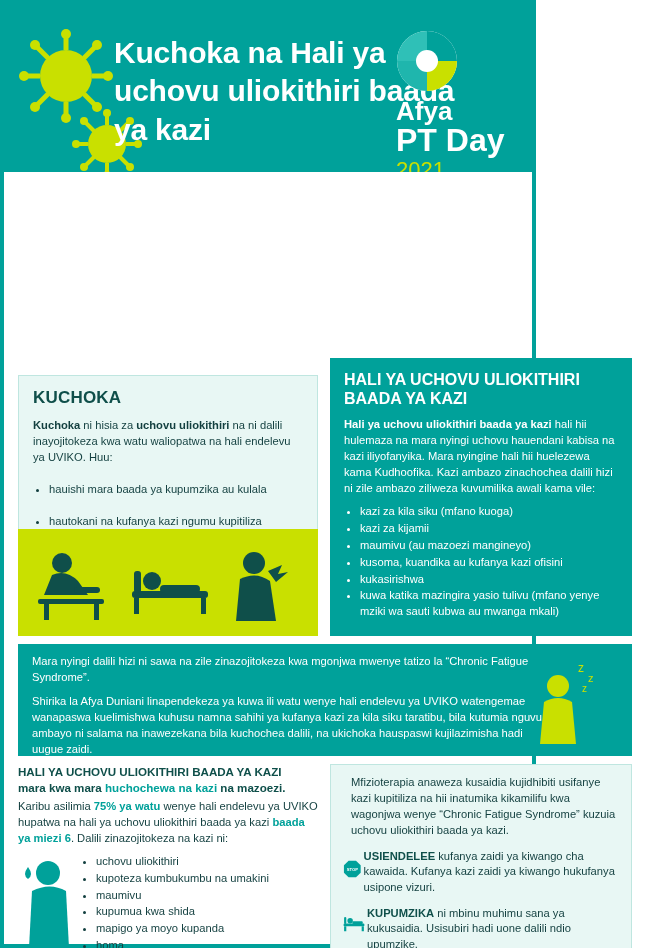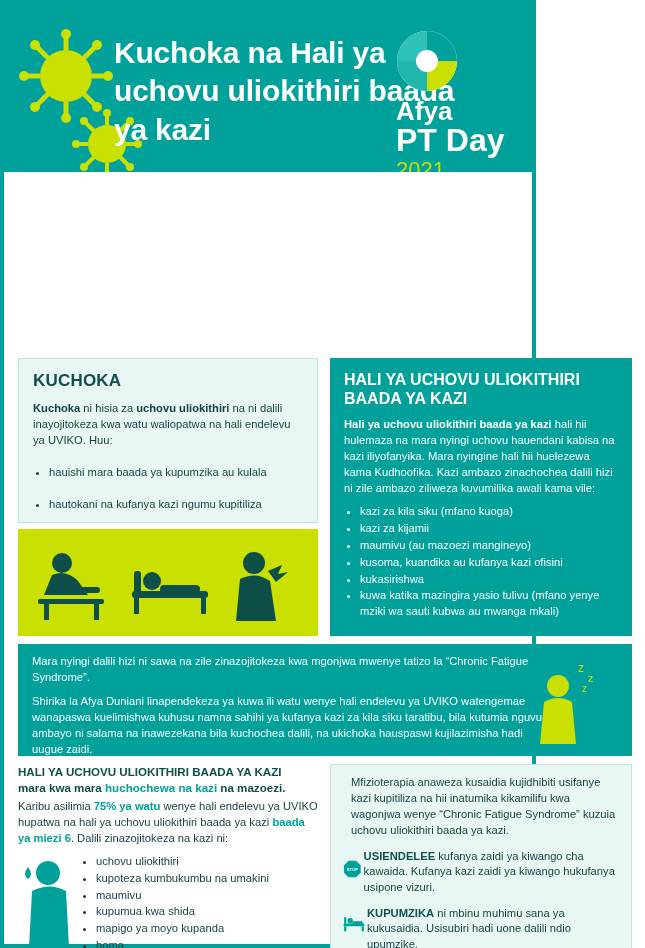--- a/index.html
+++ b/index.html
@@ -44,21 +44,21 @@
   }
   .wpt-mark { width: 62px; height: 62px; display:block; margin-bottom: 6px; }
   .wpt-world { font-size: 26px; font-weight: bold; line-height: 1; }
   .wpt-ptday { font-size: 32px; font-weight: bold; line-height: 1.05; }
   .wpt-year { font-size: 22px; color: #c9e000; font-weight: normal; line-height: 1.1; }
 
   
   .body { position: relative; padding: 0; }
   .panel-left {
     position: absolute;
-    left: 14px; top: 186px; width: 300px; height: 165px;
+    left: 14px; top: 203px; width: 300px; height: 165px;
     background: #e8f7f4;
     border: 1px solid #bfe6e0;
     padding: 12px 14px 10px 14px;
   }
   .panel-left h2 {
     margin: 0 0 10px 0;
     font-size: 17px; font-weight: bold; color: #0f4f4a; letter-spacing: .2px;
   }
   .panel-left p, .panel-left li { font-size: 11.2px; line-height: 1.42; color: #123f3f; margin-top: 16px; }
   .panel-left p { margin: 0 0 8px 0; }

